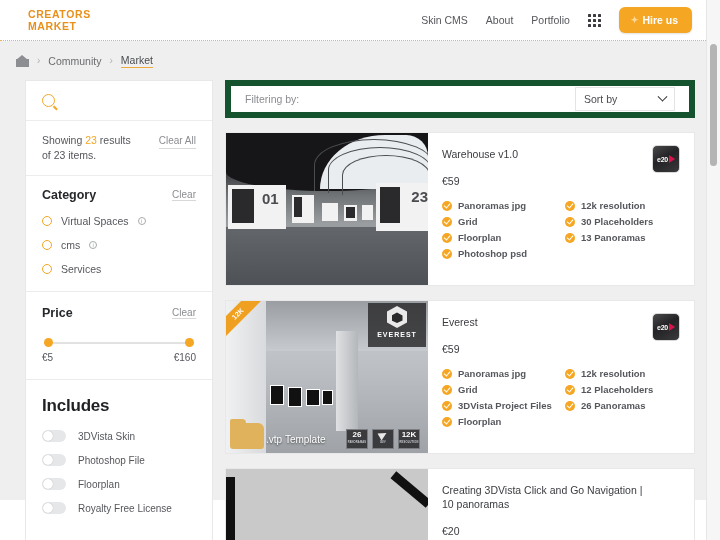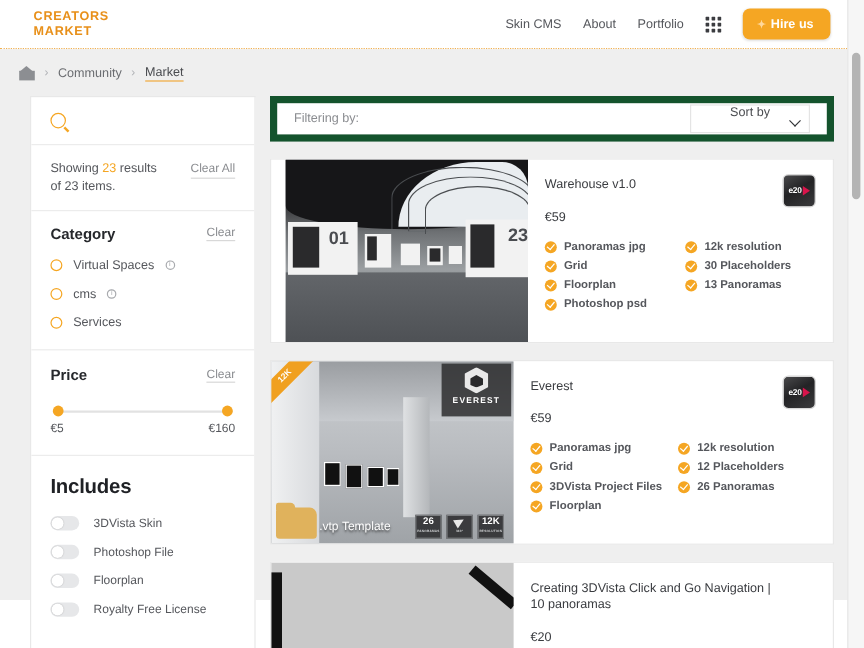--- a/index.html
+++ b/index.html
@@ -91,21 +91,21 @@
 
   
   .main { position:absolute; left:225px; top:80px; width:470px; height:460px; }
   .filterbar {
     background:#fff; border:6px solid #14532d; height:38px;
     display:flex; align-items:center; padding:0 14px; margin-bottom:14px;
   }
   .filtering-lbl { font-size:10.5px; color:#8a8c90; }
   .sortby {
     margin-left:auto; width:100px; height:24px; border:1px solid #e4e4e4; background:#fff;
-    display:flex; align-items:center; padding:0 8px; font-size:10.5px; color:#4a4c50; cursor:pointer;flex-direction:column;
+    display:flex; align-items:center; padding:0 8px; font-size:10.5px; color:#4a4c50; cursor:pointer;
   }
   .chev { margin-left:auto; width:7px; height:7px; border-right:1.6px solid #303236; border-bottom:1.6px solid #303236; transform:rotate(45deg) translate(-2px,-2px);}
   .card {
     background:#fff; border:1px solid #e8e8e8; display:flex; margin-bottom:14px; overflow:hidden;
   }
   .thumb { width:202px; height:152px; flex:none; position:relative; overflow:hidden; background:#c9c9c9;}
   .cbody { flex:1; padding:14px 14px 10px 14px; position:relative; }
   .ctitle { font-size:10.5px; color:#3a3c40; line-height:14px; padding-right:36px;}
   .cprice { font-size:10.5px; color:#3a3c40; margin-top:14px;}
   .feat-grid { display:grid; grid-template-columns: 1fr 1fr; gap:5px 8px; margin-top:13px;}
@@ -114,21 +114,21 @@
   .chk::after{content:""; position:absolute; left:3px; top:1.5px; width:3px; height:5px; border-right:1.4px solid #fff; border-bottom:1.4px solid #fff; transform:rotate(40deg);}
   .avatar { position:absolute; right:14px; top:12px; width:28px; height:28px; }
   .av-e20 {
     border-radius:5px; background:linear-gradient(150deg,#4a4a4c 0%,#232325 45%,#3a3a3c 100%);
     border:1.5px solid #d8d8d8; display:flex; align-items:center; justify-content:center;
     font-size:7px; font-weight:bold; color:#fff; letter-spacing:-.3px; overflow:hidden;
   }
   .av-e20 .play { width:0;height:0;border-left:6px solid #d8144b;border-top:4px solid transparent;border-bottom:4px solid transparent; margin-left:1px;}
 
   
-  .t1 { background:linear-gradient(#1c1c1e 0%,#2a2a2c 22%,#6e7174 40%,#9a9ea1 60%,#6b6e71 100%);margin-left:12px; }
+  .t1 { background:linear-gradient(#1c1c1e 0%,#2a2a2c 22%,#6e7174 40%,#9a9ea1 60%,#6b6e71 100%); }
   .t1 .roof { position:absolute; top:0; left:0; right:0; height:58px; background:#161618;
     border-bottom-left-radius:60% 40%; border-bottom-right-radius:60% 40%;}
   .t1 .sky { position:absolute; top:2px; right:0px; width:108px; height:54px; background:#e9edf0;
     border-radius:60% 20% 0 0 / 100% 40% 0 0;}
   .t1 .arc { position:absolute; border:1px solid #4a4d50; border-bottom:none; border-radius:50% 50% 0 0;}
   .t1 .floor { position:absolute; bottom:0; left:0; right:0; height:58px; background:linear-gradient(#63666a,#4e5155);}
   .t1 .panel { position:absolute; background:#f2f2f2; }
   .t1 .pimg { position:absolute; background:#2a2a2c; }
   .t1 .num { position:absolute; font-weight:bold; color:#4a4c50; font-family:"Liberation Sans",sans-serif;}
 

